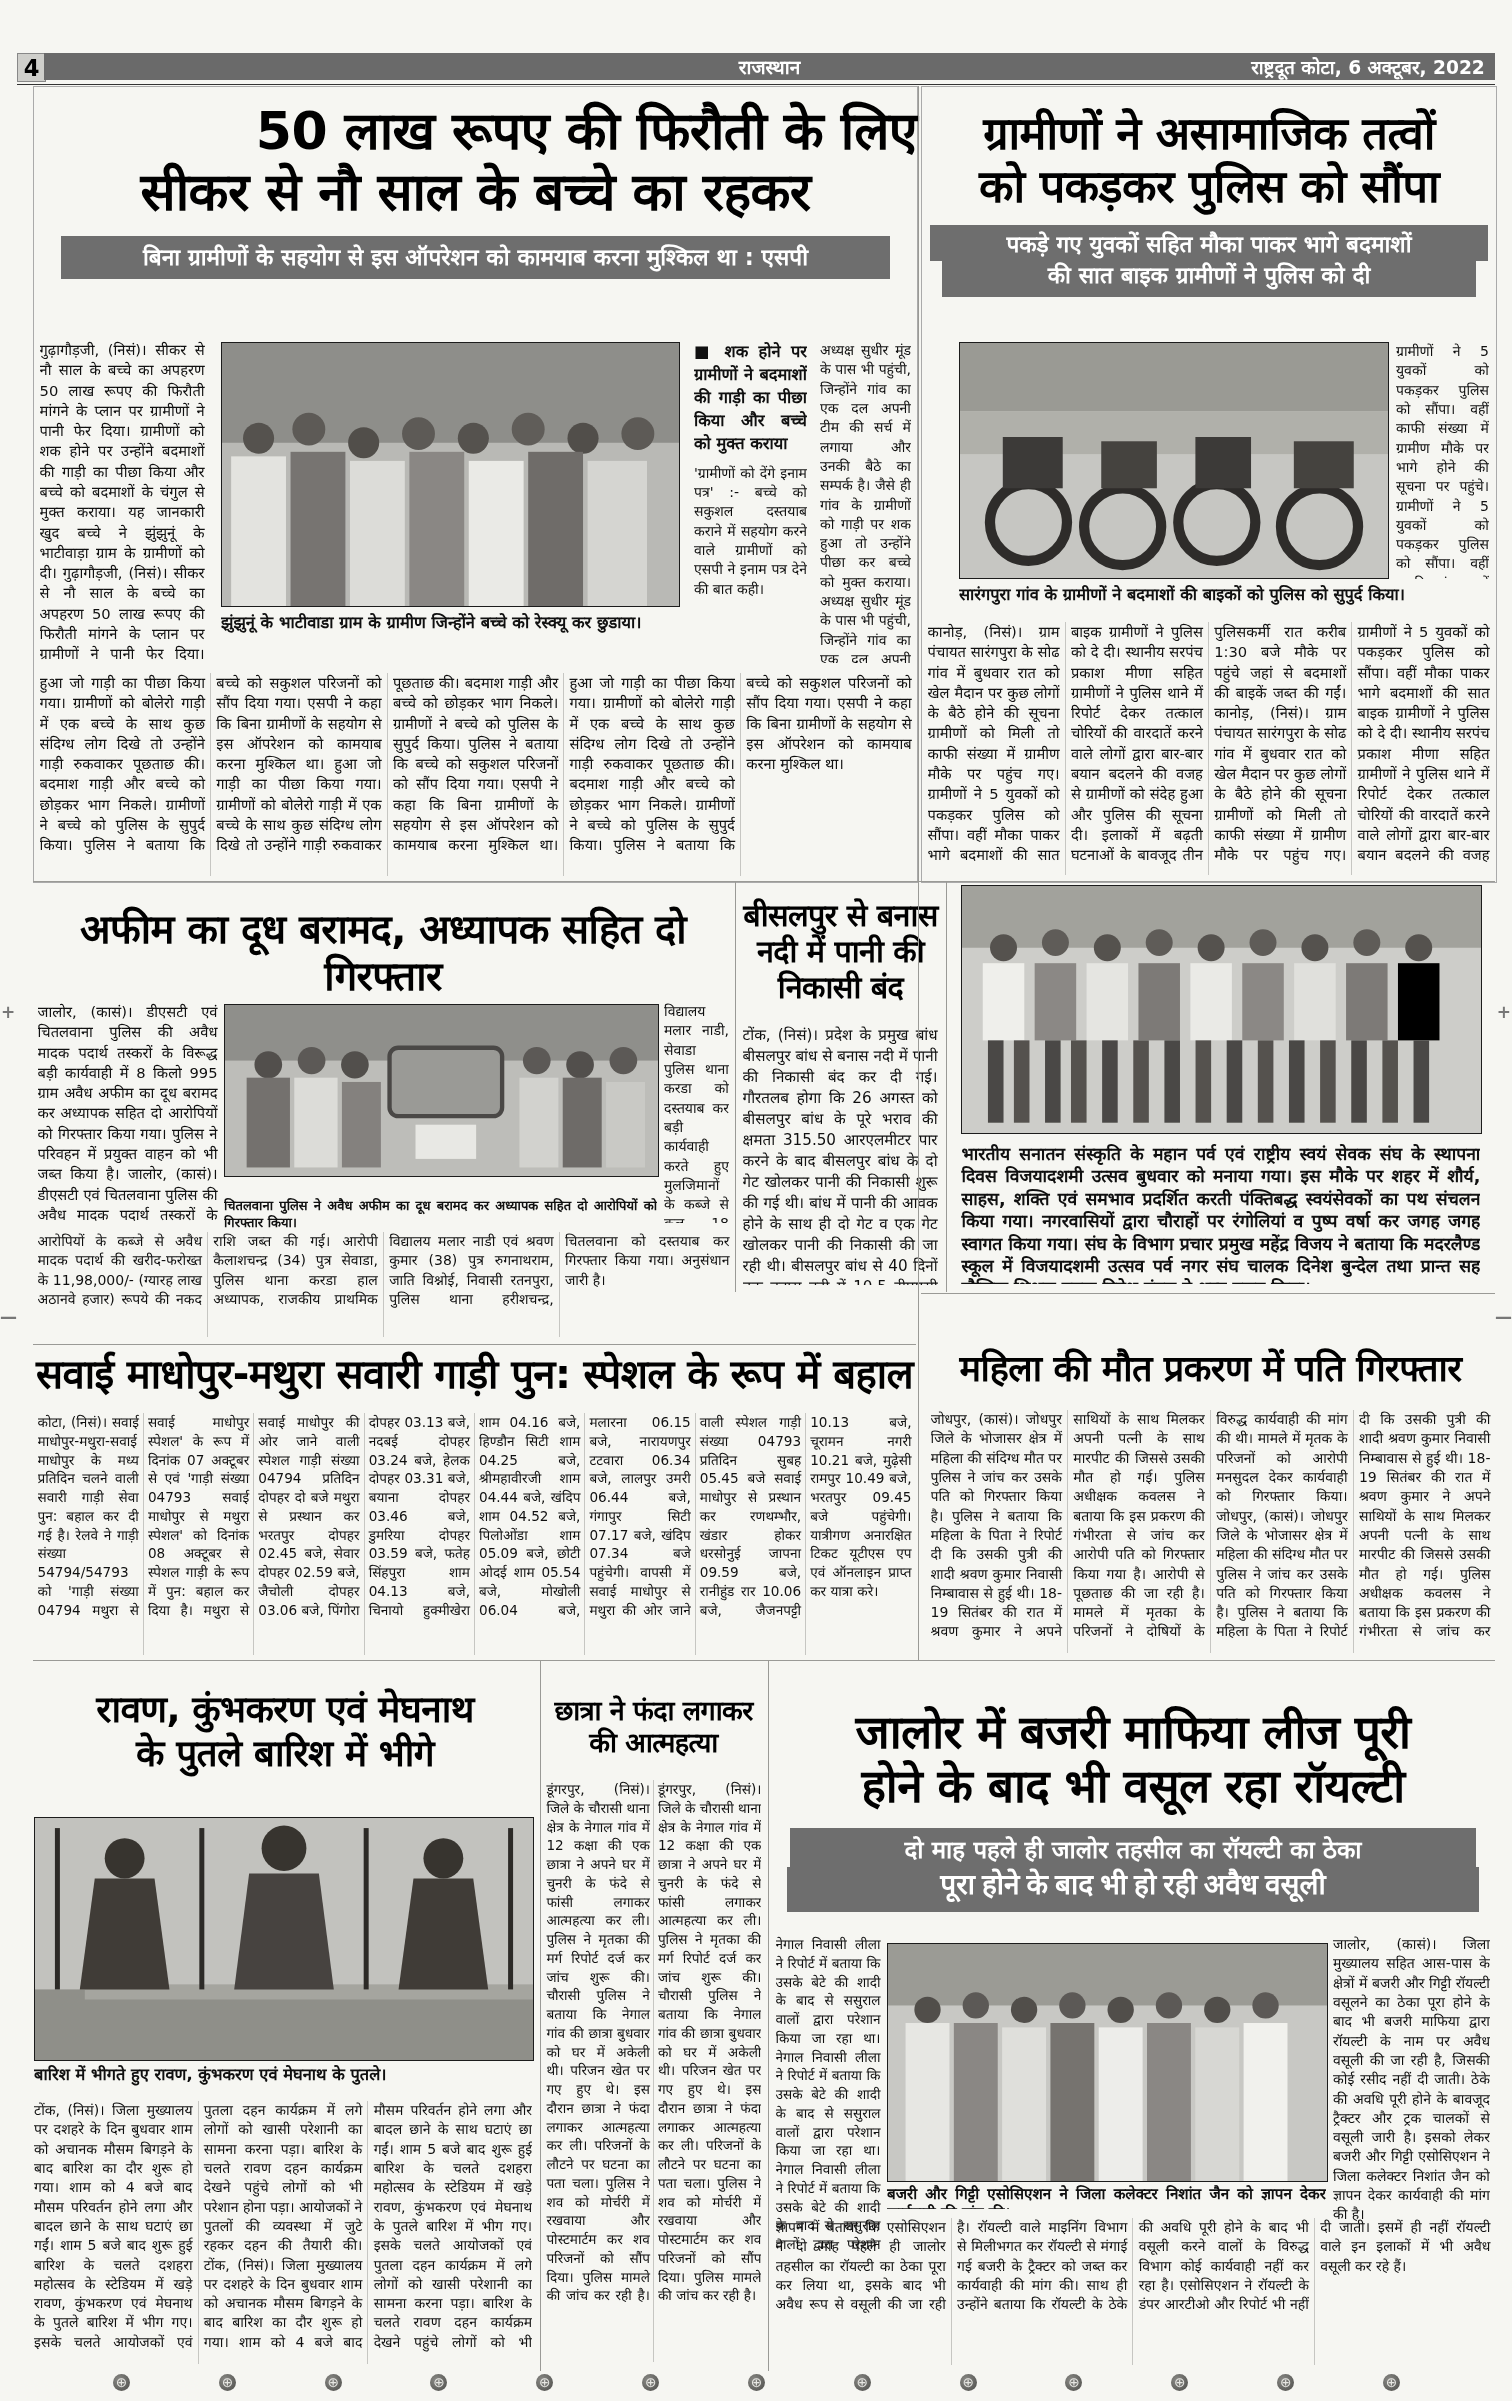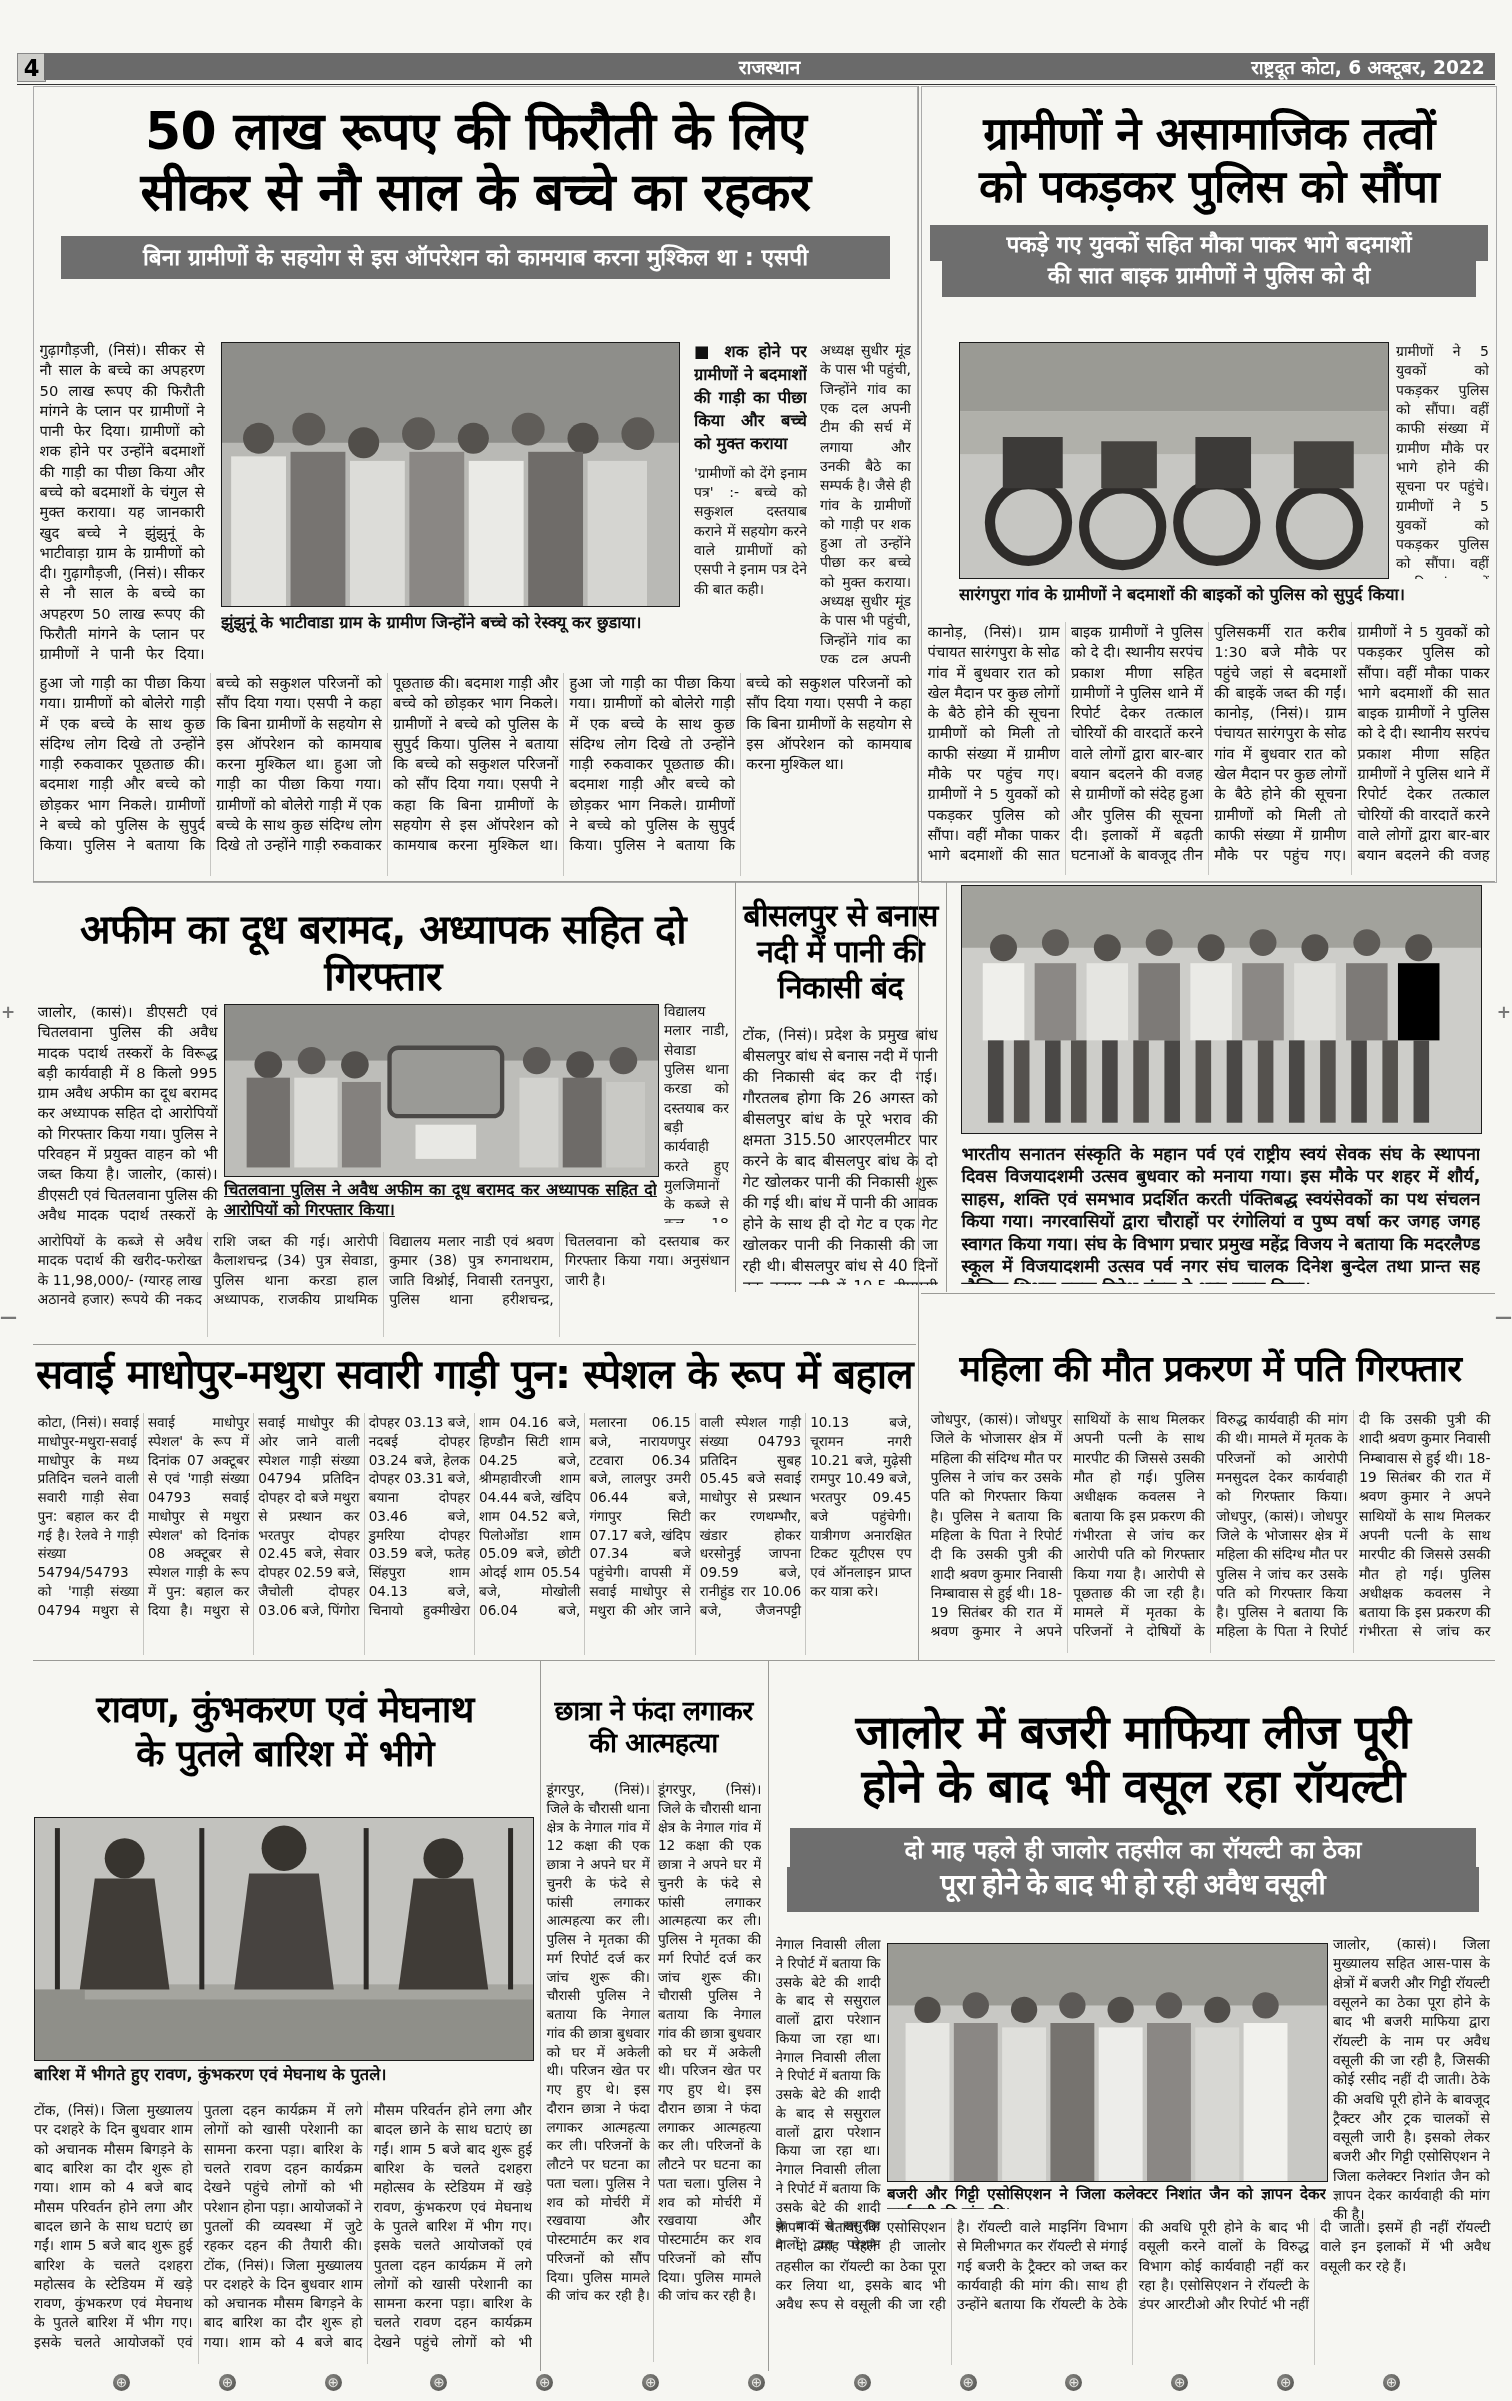--- a/index.html
+++ b/index.html
@@ -43,21 +43,21 @@
     <div class="mast-right">राष्ट्रदूत कोटा, 6 अक्टूबर, 2022</div>
   </div>
   <div class="hrule" style="left:17px;top:84px;width:1478px;background:#333;"></div>
 
   <div class="edge" style="left:1.1px;top:1002px;">+</div>
   <div class="edge" style="right:1.1px;top:1002px;">+</div>
   <div class="edge" style="left:0px;top:1307px;">—</div>
   <div class="edge" style="right:0px;top:1307px;">—</div>
 
   <div class="art" style="left:33px;top:86px;width:883px;height:795px;border:0.6px solid #aaa;">
-    <div class="hl" style="margin-top:13.6px;font-size:52px;">50 लाख रूपए की फिरौती के लिए</div>
+    <div class="hl" style="margin-top:13.6px;font-size:52px;text-align:right;">50 लाख रूपए की फिरौती के लिए</div>
     <div class="hl" style="font-size:52px;">सीकर से नौ साल के बच्चे का रहकर</div>
     <div class="band" style="margin:12.4px 27px 0 27px;font-size:22.6px;padding:6.8px 0;">बिना ग्रामीणों के सहयोग से इस ऑपरेशन को कामयाब करना मुश्किल था : एसपी</div>
     <div class="abs body" style="left:5.6px;top:253px;width:165px;height:322px;">गुढ़ागौड़जी, (निसं)। सीकर से नौ साल के बच्चे का अपहरण 50 लाख रूपए की फिरौती मांगने के प्लान पर ग्रामीणों ने पानी फेर दिया। ग्रामीणों को शक होने पर उन्होंने बदमाशों की गाड़ी का पीछा किया और बच्चे को बदमाशों के चंगुल से मुक्त कराया। यह जानकारी खुद बच्चे ने झुंझुनूं के भाटीवाड़ा ग्राम के ग्रामीणों को दी। गुढ़ागौड़जी, (निसं)। सीकर से नौ साल के बच्चे का अपहरण 50 लाख रूपए की फिरौती मांगने के प्लान पर ग्रामीणों ने पानी फेर दिया। ग्रामीणों को शक होने पर उन्होंने बदमाशों की गाड़ी का पीछा किया और बच्चे को बदमाशों के चंगुल से मुक्त कराया। यह जानकारी खुद बच्चे ने झुंझुनूं के भाटीवाड़ा ग्राम के ग्रामीणों को दी।</div>
     <div class="photo" style="left:187px;top:255px;width:457px;height:263px;">
       <svg width="100%" height="100%" viewBox="0 0 100 58" preserveAspectRatio="none">
         <rect x="0" y="0" width="100" height="58" fill="#b9b9b5"></rect>
         <rect x="0" y="0" width="100" height="22" fill="#8e8e8a"></rect>
         <circle cx="8" cy="21" r="3.4" fill="#55524e"></circle>
           <circle cx="19" cy="19" r="3.6" fill="#5d5a56"></circle>
         <circle cx="31" cy="22" r="3.4" fill="#514e4a"></circle>
@@ -130,21 +130,21 @@
         <rect x="5" y="17" width="10" height="21" fill="#74716e"></rect>
           <rect x="16" y="17" width="10" height="21" fill="#dcdcd8"></rect>
         <rect x="27" y="18" width="9" height="20" fill="#84817e"></rect>
           <rect x="68" y="17" width="9" height="21" fill="#d2d2ce"></rect>
         <rect x="78" y="17" width="9" height="21" fill="#6e6b68"></rect>
           <rect x="88" y="18" width="9" height="20" fill="#c9c9c5"></rect>
         <rect x="44" y="28" width="14" height="8" fill="#e8e8e4"></rect>
       </svg>
     </div>
     <div class="abs body" style="left:631px;top:120px;width:65px;height:221px;font-size:14px;">विद्यालय मलार नाडी, सेवाडा पुलिस थाना करडा को दस्तयाब कर बड़ी कार्यवाही करते हुए मुलजिमानों के कब्जे से कुल 18 किलो 995 ग्राम अवैध मादक पदार्थ अफीम का दूध बरामद किया। विद्यालय मलार नाडी, सेवाडा पुलिस थाना करडा को दस्तयाब कर बड़ी कार्यवाही करते हुए मुलजिमानों के कब्जे से कुल 18 किलो 995 ग्राम अवैध मादक पदार्थ अफीम का दूध बरामद किया।</div>
-    <div class="abs cap" style="left:191px;top:298px;width:433px;height:43px;font-size:16px;text-decoration:underline;">चितलवाना पुलिस ने अवैध अफीम का दूध बरामद कर अध्यापक सहित दो आरोपियों को गिरफ्तार किया।</div>
+    <div class="abs cap" style="left:191px;top:316px;width:433px;height:43px;font-size:13px;">चितलवाना पुलिस ने अवैध अफीम का दूध बरामद कर अध्यापक सहित दो आरोपियों को गिरफ्तार किया।</div>
     <div class="abs body cols" style="left:4.5px;top:350px;width:692px;height:105px;columns:4;font-size:14px;">आरोपियों के कब्जे से अवैध मादक पदार्थ की खरीद-फरोख्त के 11,98,000/- (ग्यारह लाख अठानवे हजार) रूपये की नकद राशि जब्त की गई। आरोपी कैलाशचन्द्र (34) पुत्र सेवाडा, पुलिस थाना करडा हाल अध्यापक, राजकीय प्राथमिक विद्यालय मलार नाडी एवं श्रवण कुमार (38) पुत्र रुगनाथराम, जाति विश्नोई, निवासी रतनपुरा, पुलिस थाना हरीशचन्द्र, चितलवाना को दस्तयाब कर गिरफ्तार किया गया। अनुसंधान जारी है।</div>
   </div>
 
   <div class="art" style="left:737px;top:882px;width:207px;height:410px;">
     <div class="hl" style="margin-top:16px;font-size:30.5px;">बीसलपुर से बनास</div>
     <div class="hl" style="font-size:30.5px;">नदी में पानी की</div>
     <div class="hl" style="font-size:30.5px;">निकासी बंद</div>
     <div class="abs body" style="left:5.6px;top:143px;width:195px;height:260px;font-size:15.2px;">टोंक, (निसं)। प्रदेश के प्रमुख बांध बीसलपुर बांध से बनास नदी में पानी की निकासी बंद कर दी गई। गौरतलब होगा कि 26 अगस्त को बीसलपुर बांध के पूरे भराव की क्षमता 315.50 आरएलमीटर पार करने के बाद बीसलपुर बांध के दो गेट खोलकर पानी की निकासी शुरू की गई थी। बांध में पानी की आवक होने के साथ ही दो गेट व एक गेट खोलकर पानी की निकासी की जा रही थी। बीसलपुर बांध से 40 दिनों तक बनास नदी में 10.5 टीएमसी पानी की निकासी की गई। वर्तमान में बीसलपुर बांध का जल स्तर 315.50 आरएलमीटर स्थिर है।</div>
   </div>
 

